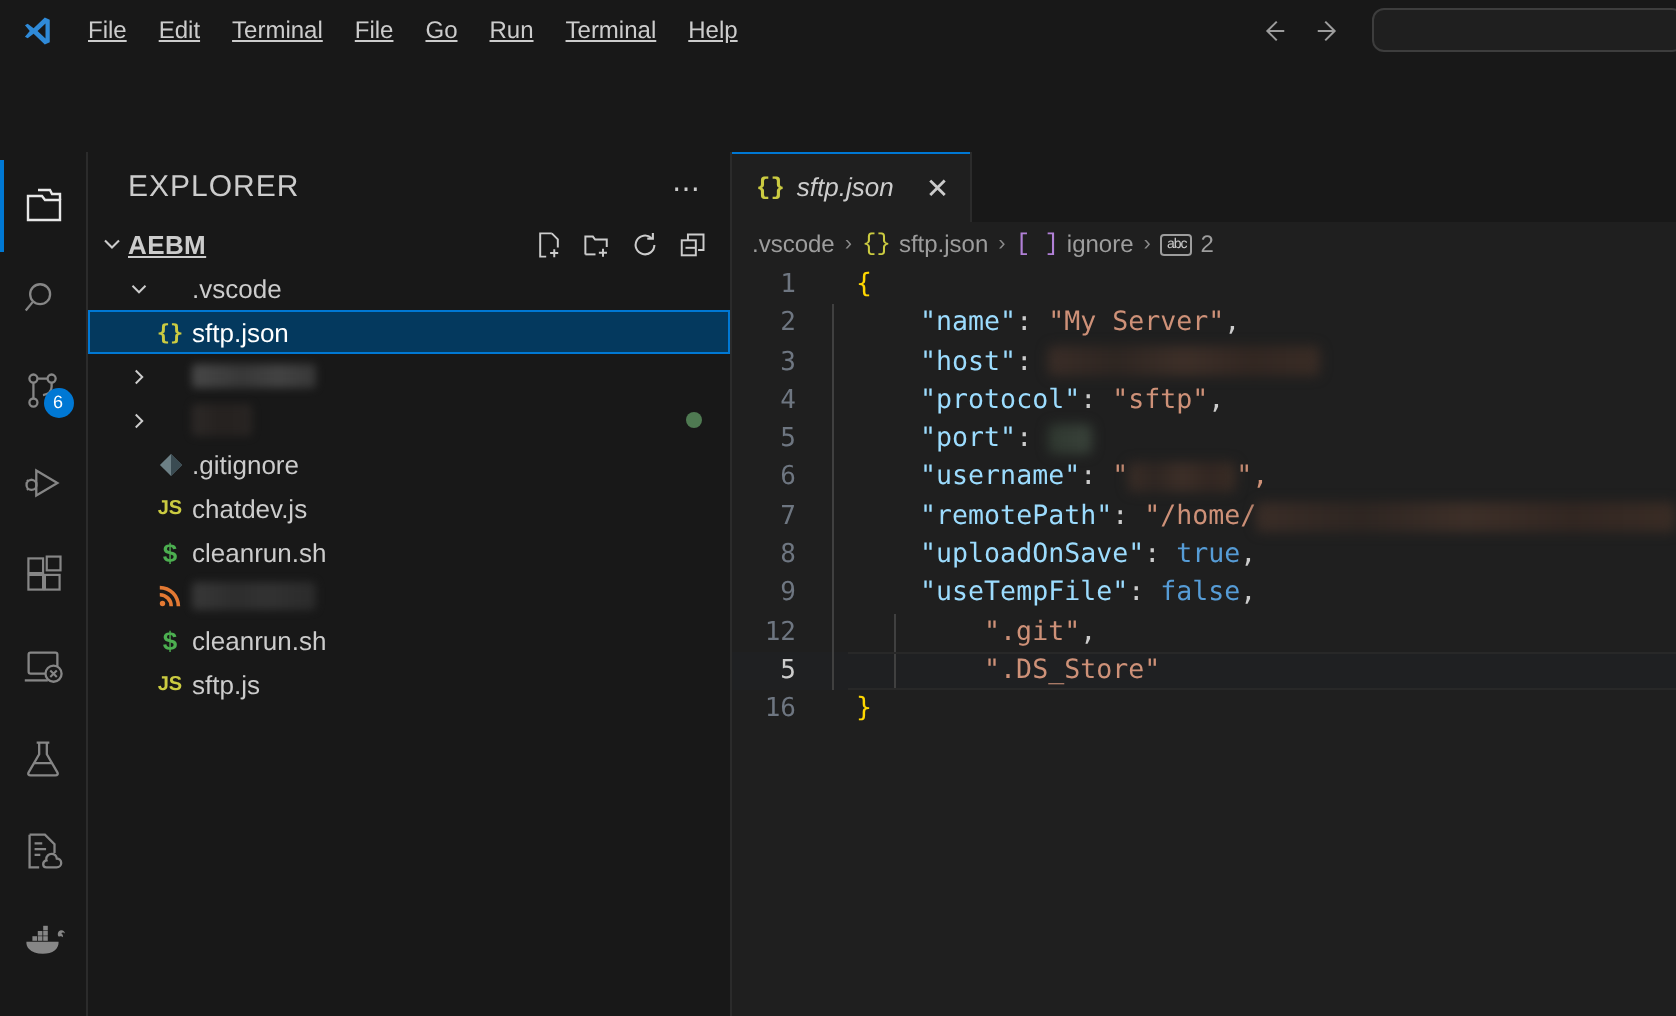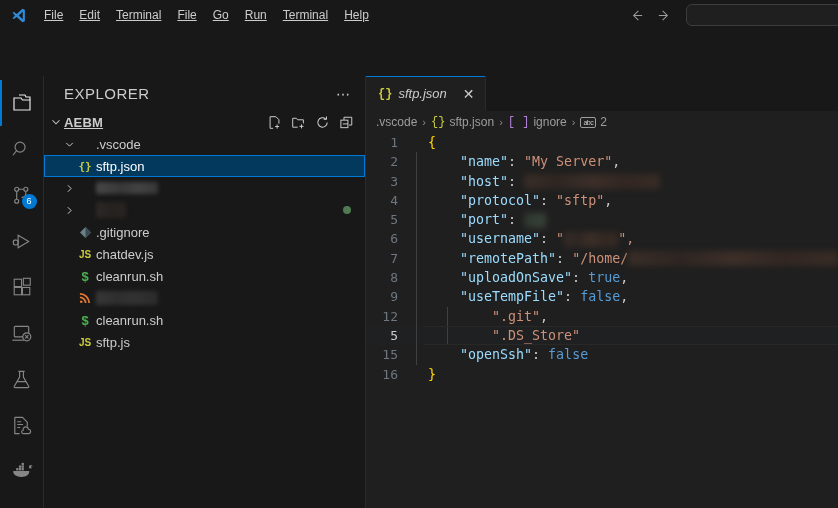--- a/index.html
+++ b/index.html
@@ -479,20 +479,19 @@
             <div class="code-line"><span class="lineno">2</span><span class="ctext"><span class="iguide" style="left: 0px;"></span><span class="p">    </span><span class="k">"name"</span><span class="p">: </span><span class="s">"My Server"</span><span class="p">,</span></span></div>
             <div class="code-line"><span class="lineno">3</span><span class="ctext"><span class="iguide" style="left: 0px;"></span><span class="p">    </span><span class="k">"host"</span><span class="p">: </span><span class="blur-val" style="width: 136px;"></span></span></div>
             <div class="code-line"><span class="lineno">4</span><span class="ctext"><span class="iguide" style="left: 0px;"></span><span class="p">    </span><span class="k">"protocol"</span><span class="p">: </span><span class="s">"sftp"</span><span class="p">,</span></span></div>
             <div class="code-line"><span class="lineno">5</span><span class="ctext"><span class="iguide" style="left: 0px;"></span><span class="p">    </span><span class="k">"port"</span><span class="p">: </span><span class="blur-num" style="width: 22px;"></span></span></div>
             <div class="code-line"><span class="lineno">6</span><span class="ctext"><span class="iguide" style="left: 0px;"></span><span class="p">    </span><span class="k">"username"</span><span class="p">: </span><span class="s">"</span><span class="blur-val" style="width: 54px;"></span><span class="s">",</span></span></div>
             <div class="code-line"><span class="lineno">7</span><span class="ctext"><span class="iguide" style="left: 0px;"></span><span class="p">    </span><span class="k">"remotePath"</span><span class="p">: </span><span class="s">"/home/</span><span class="blur-val" style="width: 210px;"></span></span></div>
             <div class="code-line"><span class="lineno">8</span><span class="ctext"><span class="iguide" style="left: 0px;"></span><span class="p">    </span><span class="k">"uploadOnSave"</span><span class="p">: </span><span class="b">true</span><span class="p">,</span></span></div>
             <div class="code-line"><span class="lineno">9</span><span class="ctext"><span class="iguide" style="left: 0px;"></span><span class="p">    </span><span class="k">"useTempFile"</span><span class="p">: </span><span class="b">false</span><span class="p">,</span></span></div>
             <div class="code-line"><span class="lineno">12</span><span class="ctext"><span class="iguide" style="left: 0px;"></span><span class="iguide" style="left: 31.12px;"></span><span class="p">        </span><span class="s">".git"</span><span class="p">,</span></span></div>
             <div class="code-line active"><span class="lineno">5</span><span class="ctext"><span class="iguide" style="left: 0px;"></span><span class="iguide" style="left: 31.12px;"></span><span class="p">        </span><span class="s">".DS_Store"</span></span></div>
-            <div class="code-line"><span class="lineno">15</span><span class="ctext"><span class="iguide" style="left: 0px;"></span><span class="p">    </span><span class="k">"openSsh"</span><span class="p">: </span><span class="b">false</span></span></div>
             <div class="code-line"><span class="lineno">16</span><span class="ctext"><span class="br">}</span></span></div>
           </div>
       </div>
 
     </div>
   </div>
 </div>
 
 </body></html>

